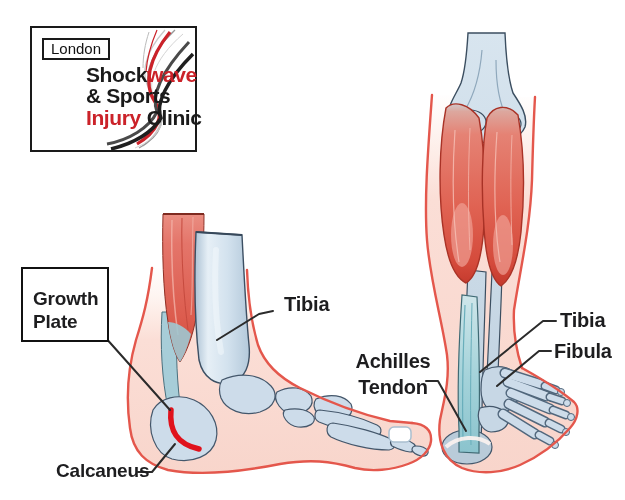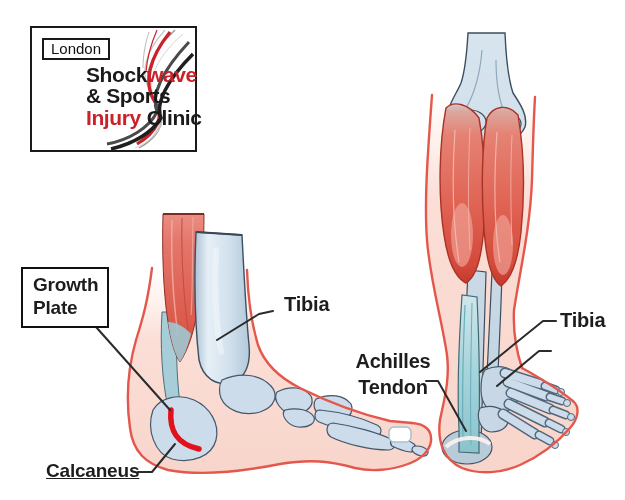--- a/index.html
+++ b/index.html
@@ -8,26 +8,26 @@
     font-family:"Liberation Sans", sans-serif;
   }
   .art{position:absolute;left:0;top:0;z-index:1;}
   
   .lbl{
     position:absolute;z-index:3;color:#1d1d1f;font-weight:700;
     font-size:20px;letter-spacing:-0.2px;line-height:1.15;white-space:nowrap;
   }
   .lbl.wrap{white-space:normal;}
   .lbl.box{
-    background:#ffffff;border:2px solid #111111;padding:5px 4px 6px 10px;
+    background:#ffffff;border:2px solid #111111;padding:19px 4px 6px 10px;
     font-size:19px;line-height:1.2;
   }
   #growth-plate-label{left:21px;top:267px;width:70px;}
   #tibia-side-label{left:284px;top:293px;}
-  #calcaneus-label{left:46px;top:460px;font-size:19px;text-decoration:underline;}
+  #calcaneus-label{left:56px;top:460px;font-size:19px;}
   #achilles-label{left:350px;top:348px;width:86px;line-height:1.3;text-align:center;}
   #tibia-back-label{left:560px;top:309px;}
   #fibula-back-label{left:554px;top:340px;}
   
   .logo{
     position:absolute;left:30px;top:26px;width:167px;height:126px;z-index:3;
     border:2px solid #1a1a1a;background:#ffffff;box-sizing:border-box;
   }
   .logo-swoosh{position:absolute;right:0;top:0;}
   .logo-london{
@@ -298,13 +298,14 @@
       <span class="red">Injury</span><span class="blk sp">Clinic</span>
     </div>
     <div class="logo-line l2">&amp; Sports</div>
   </div>
 
   <div class="lbl box wrap" id="growth-plate-label">Growth Plate</div>
   <div class="lbl" id="tibia-side-label">Tibia</div>
   <div class="lbl" id="calcaneus-label">Calcaneus</div>
   <div class="lbl wrap" id="achilles-label">Achilles Tendon</div>
   <div class="lbl" id="tibia-back-label">Tibia</div>
+  <div class="lbl" id="fibula-back-label">Fibula</div>
 </div>
 
 </body></html>

